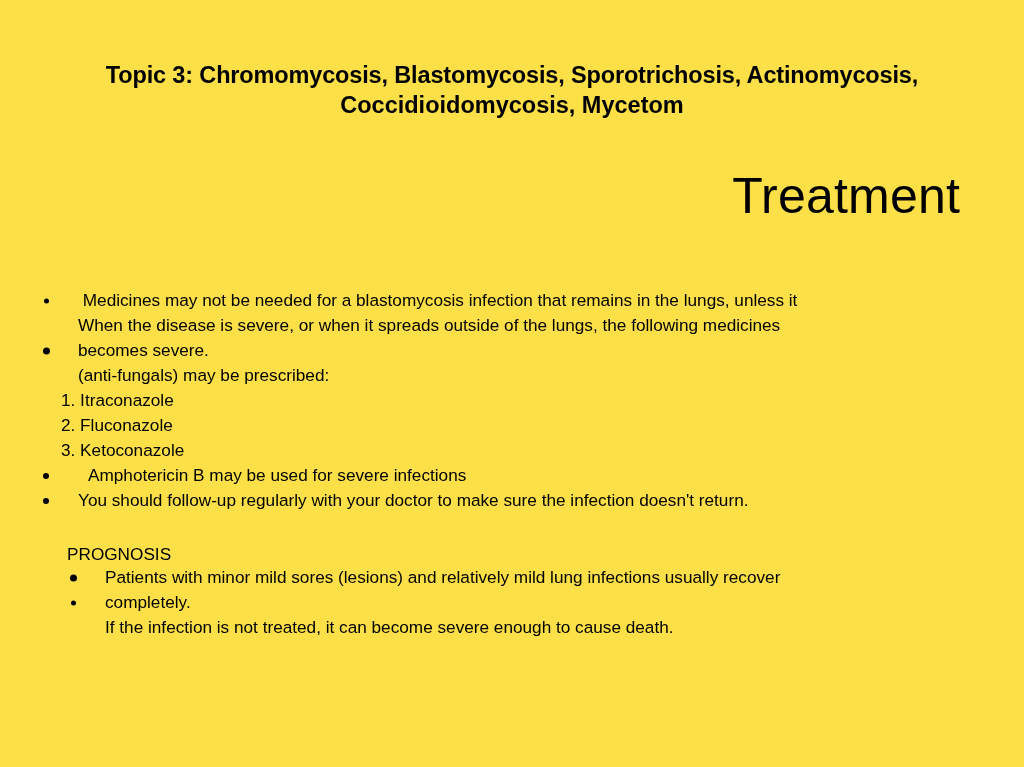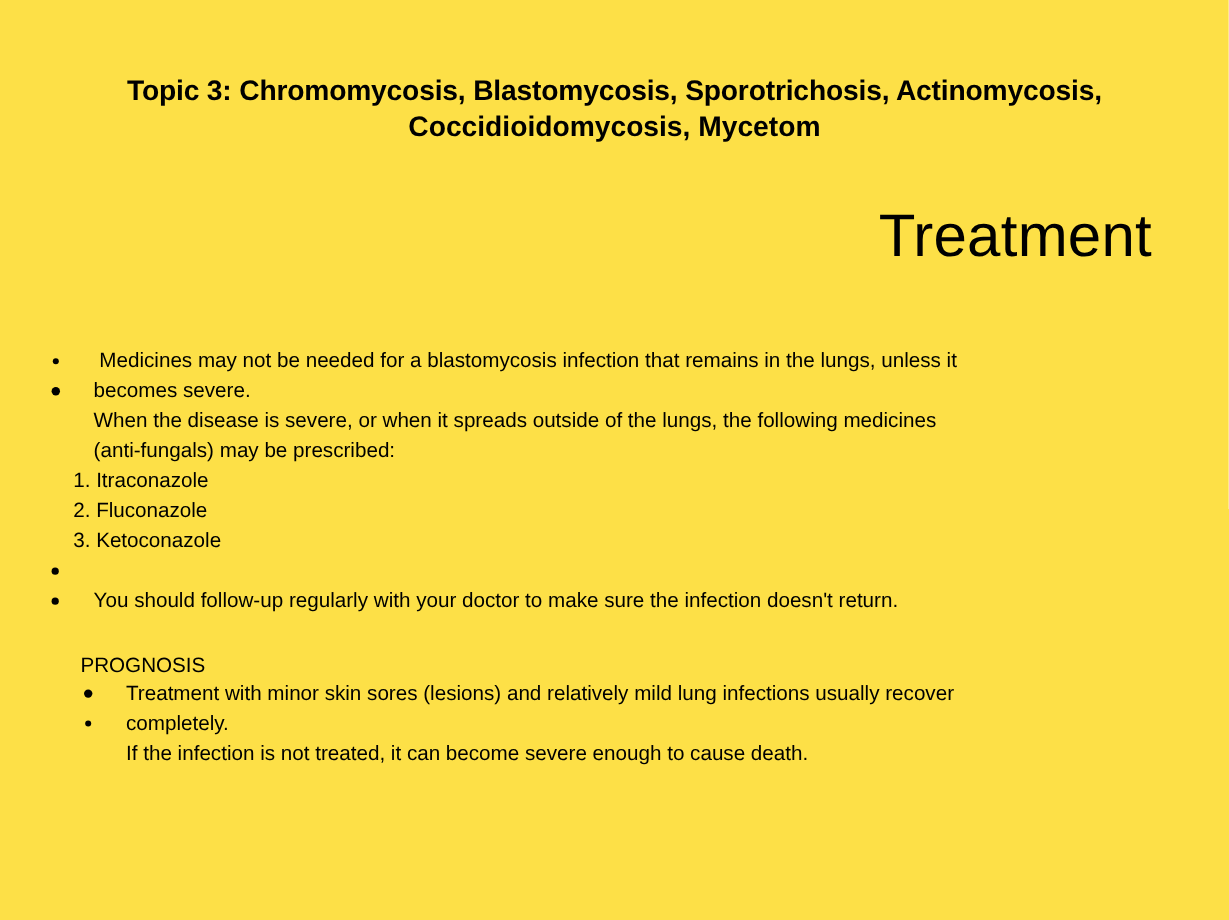--- a/index.html
+++ b/index.html
@@ -120,64 +120,65 @@
   <div class="main-heading">Treatment</div>
 
   <div class="body-block" id="block-treatment">
 
     <div class="line">
       <span class="bullet small"></span>
       <span class="txt"> Medicines may not be needed for a blastomycosis infection that remains in the lungs, unless it</span>
     </div>
 
     <div class="line">
-      <span class="bullet big"></span>
-      <span class="txt">becomes severe.</span>
+      <span class="txt">When the disease is severe, or when it spreads outside of the lungs, the following medicines</span>
     </div>
 
     <div class="line">
-      <span class="txt">When the disease is severe, or when it spreads outside of the lungs, the following medicines</span>
+      <span class="bullet big"></span>
+      <span class="txt">becomes severe.</span>
     </div>
 
     <div class="line">
       <span class="txt">(anti-fungals) may be prescribed:</span>
     </div>
 
     <div class="line">
       <span class="txt ind-num">1. Itraconazole</span>
     </div>
 
     <div class="line">
       <span class="txt ind-num">2. Fluconazole</span>
     </div>
 
     <div class="line">
       <span class="txt ind-num">3. Ketoconazole</span>
     </div>
 
     <div class="line">
       <span class="bullet med"></span>
+      <span class="txt ind-extra">Amphotericin B may be used for severe infections</span>
     </div>
 
     <div class="line">
       <span class="bullet med"></span>
       <span class="txt">You should follow-up regularly with your doctor to make sure the infection doesn't return.</span>
     </div>
 
   </div>
 
   <div class="body-block" id="block-prognosis">
 
     <div class="section-label">
       <span class="txt">PROGNOSIS</span>
     </div>
 
     <div class="line">
       <span class="bullet big"></span>
-      <span class="txt">Treatment with minor skin sores (lesions) and relatively mild lung infections usually recover</span>
+      <span class="txt">Patients with minor mild sores (lesions) and relatively mild lung infections usually recover</span>
     </div>
 
     <div class="line">
       <span class="bullet small"></span>
       <span class="txt">completely.</span>
     </div>
 
     <div class="line">
       <span class="txt">If the infection is not treated, it can become severe enough to cause death.</span>
     </div>

